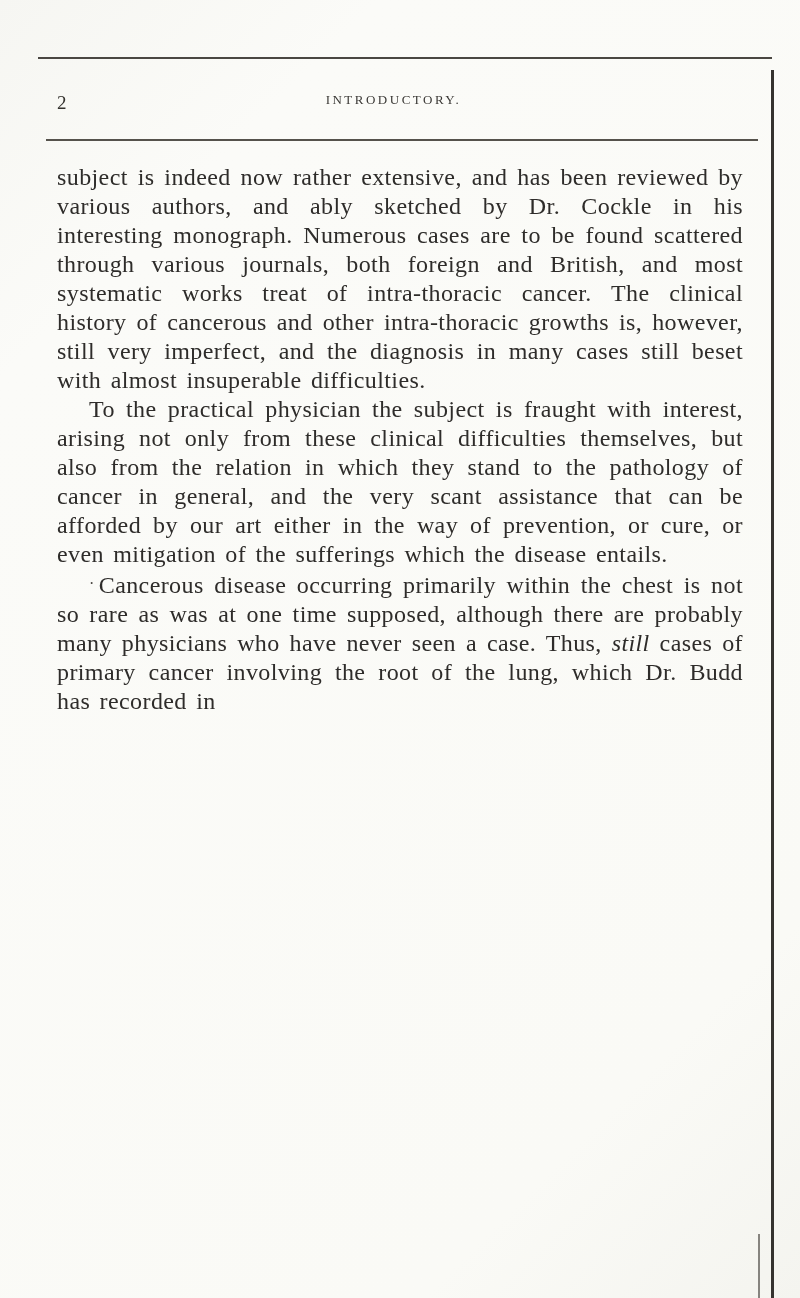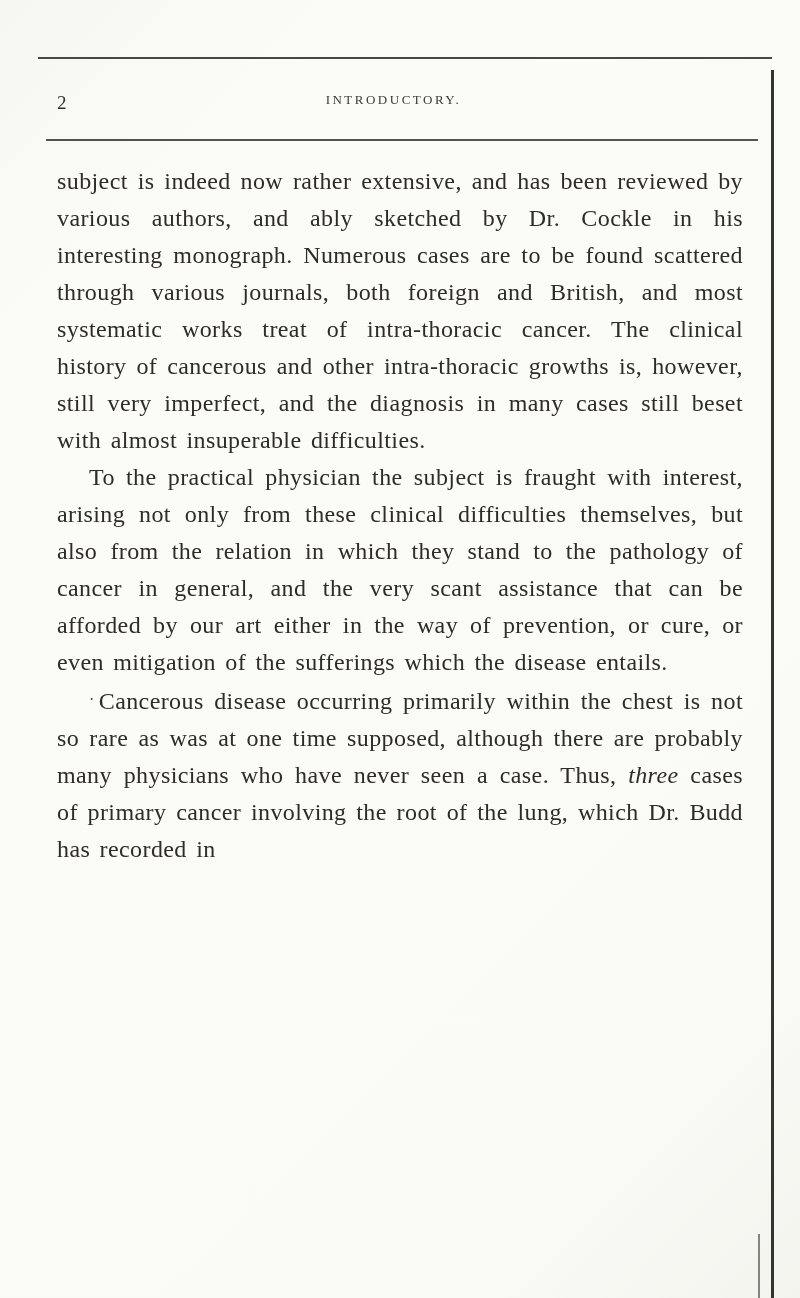--- a/index.html
+++ b/index.html
@@ -71,21 +71,21 @@
     font-size: 13px;
     letter-spacing: 2.5px;
     color: #3a3835;
   }
   .text-block {
     position: absolute;
     top: 163px;
     left: 57px;
     width: 686px;
     font-size: 24px;
-    line-height: 37px;
+    line-height: 29px;
     text-align: justify;
     letter-spacing: 0.4px;
     word-spacing: 3px;
   }
   .para {
     margin: 0;
   }
   .para.indent {
     text-indent: 32px;
   }
@@ -115,17 +115,17 @@
 
   <div class="edge-line"></div>
   <div class="edge-line-bottom"></div>
 
   <div class="text-block">
 
     <p class="para">subject is indeed now rather extensive, and has been reviewed by various authors, and ably sketched by Dr. Cockle in his interesting monograph. Numerous cases are to be found scattered through various journals, both foreign and British, and most systematic works treat of intra-thoracic cancer. The clinical history of cancerous and other intra-thoracic growths is, however, still very imperfect, and the diagnosis in many cases still beset with almost insuperable difficulties.</p>
 
     <p class="para indent">To the practical physician the subject is fraught with interest, arising not only from these clinical difficulties themselves, but also from the relation in which they stand to the pathology of cancer in general, and the very scant assistance that can be afforded by our art either in the way of prevention, or cure, or even mitigation of the sufferings which the disease entails.</p>
 
-    <p class="para indent"><span class="inkmark">·</span><span>Cancerous disease occurring primarily within the chest is not so rare as was at one time supposed, although there are probably many physicians who have never seen a case. Thus, </span><em>three</em><span> cases of primary cancer involving the root of the lung, which Dr. Budd has recorded in</span></p>
+    <p class="para indent"><span class="inkmark">·</span><span>Cancerous disease occurring primarily within the chest is not so rare as was at one time supposed, although there are probably many physicians who have never seen a case. Thus, </span><em>still</em><span> cases of primary cancer involving the root of the lung, which Dr. Budd has recorded in</span></p>
 
   </div>
 
 </div>
 
 </body></html>

